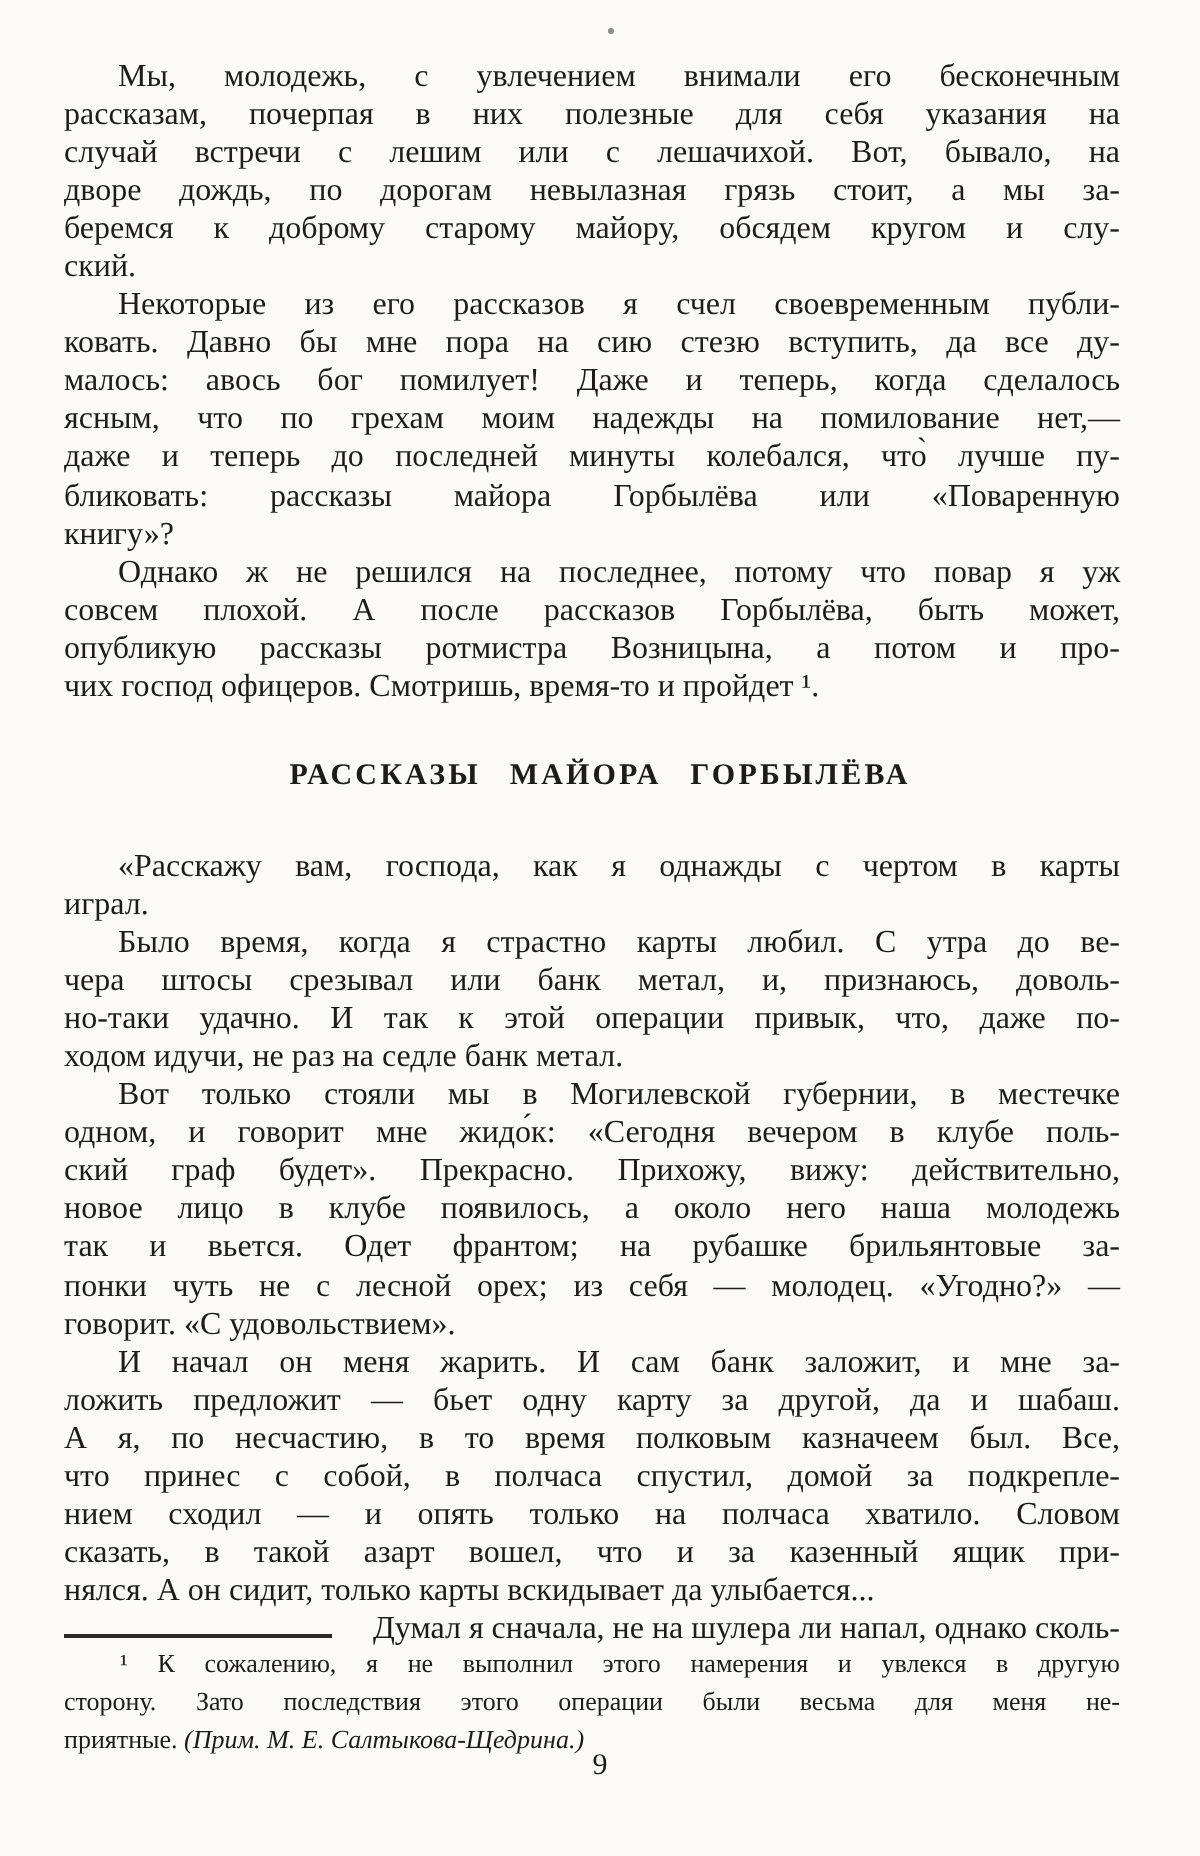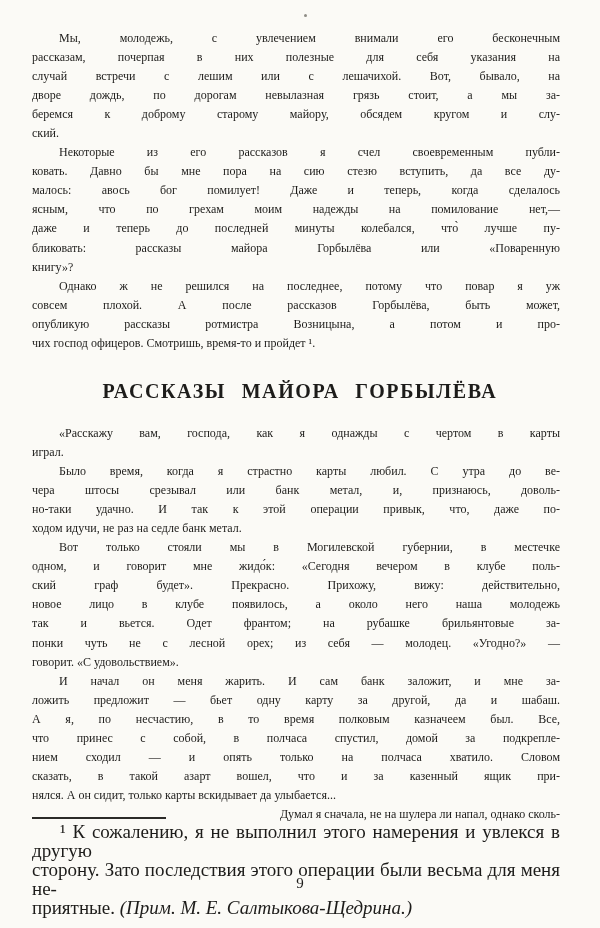--- a/index.html
+++ b/index.html
@@ -15,57 +15,57 @@
   }
   .text-block {
     position: absolute;
     left: 32px;
     width: 528px;
   }
   .block1 { top: 29px; }
   .block2 { top: 424px; }
   .para { margin: 0; padding: 0; }
   .line {
-    font-size: 12px;
+    font-size: 16px;
     line-height: 19.05px;
     white-space: normal;
   }
   .just {
     text-align: justify;
     text-align-last: justify;
   }
   .indent { text-indent: 27px; text-align: right; }
   .heading {
     position: absolute;
     top: 380px;
     left: 0;
     width: 600px;
     margin: 0;
     text-align: center;
-    font-size: 20px;
+    font-size: 15px;
     font-weight: bold;
     letter-spacing: 1.6px;
     word-spacing: 9px;
   }
   .fn-rule {
     position: absolute;
     left: 32px;
     top: 817px;
     width: 134px;
     height: 2px;
     background: #2b2a28;
   }
   .footnote {
     position: absolute;
     left: 32px;
     top: 822px;
     width: 528px;
   }
   .fn-line {
-    font-size: 19px;
+    font-size: 13px;
     line-height: 19px;
   }
   .fn-indent { text-indent: 28px; }
   .page-number {
     position: absolute;
     top: 874px;
     left: 0;
     width: 600px;
     text-align: center;
     font-size: 15px;

